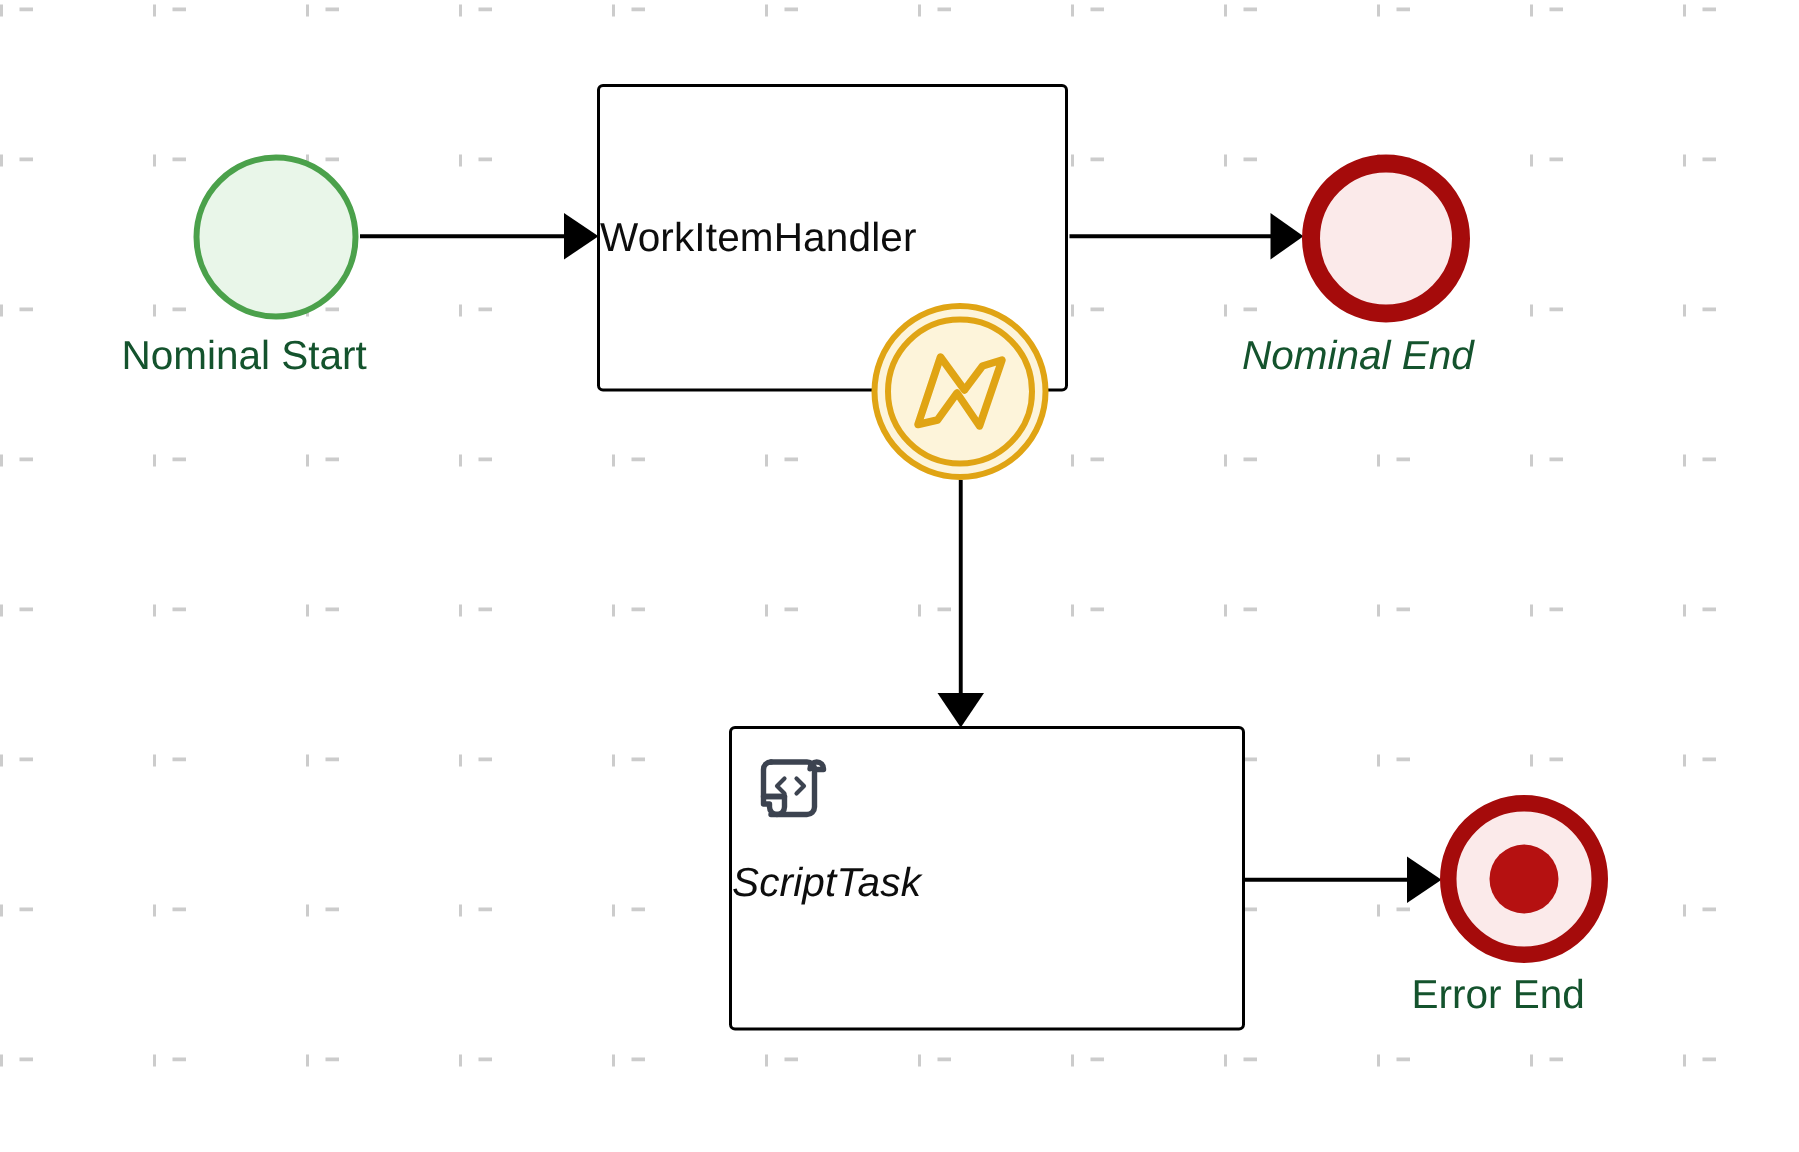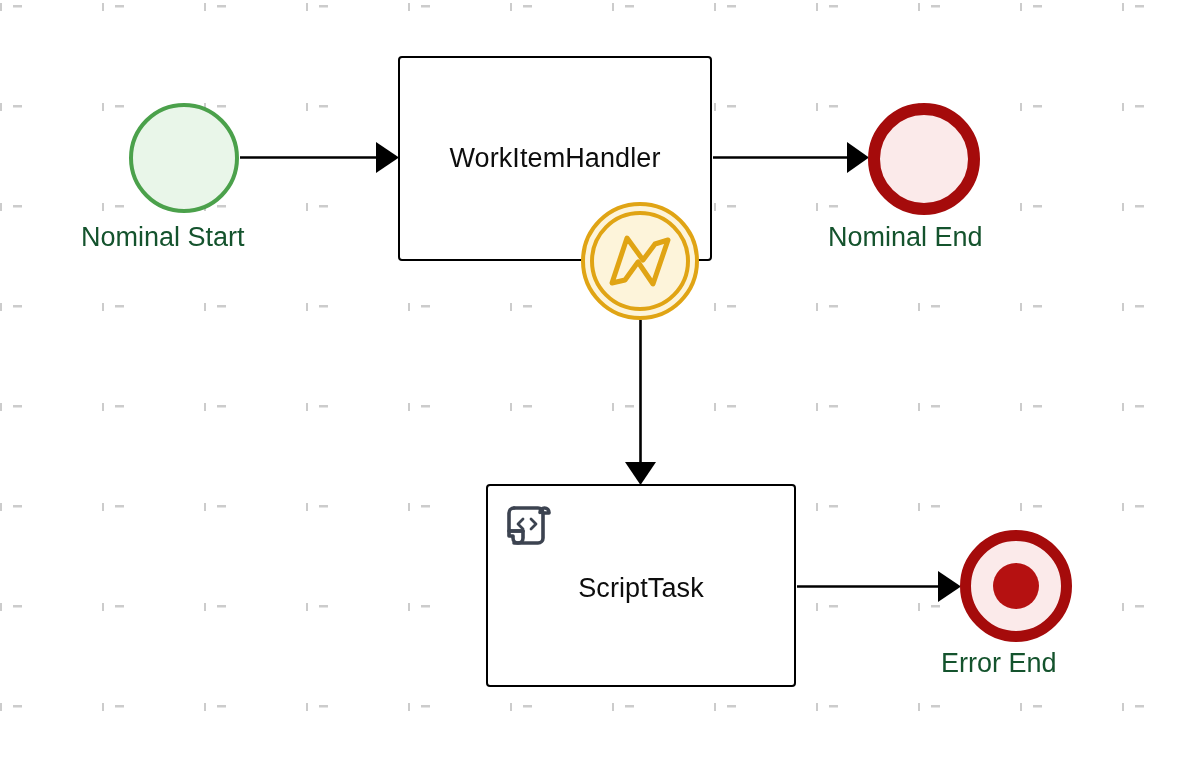--- a/index.html
+++ b/index.html
@@ -40,30 +40,30 @@
   
   .task {
     background: #ffffff;
     border: 2.5px solid #000000;
     border-radius: 4px;
   }
   .task-label {
     position: absolute;
     left: 0;
     width: 100%;
-    text-align: center;
+    text-align: left;
     color: #0d0d0d;
     font-size: 27px;
     line-height: 32px;
     letter-spacing: 0.1px;
     white-space: nowrap;
   }
   #task-workitemhandler { left: 398px; top: 56px; width: 314px; height: 205px; }
   #task-workitemhandler .task-label { top: 84px; }
-  #task-scripttask { left: 486px; top: 484px; width: 310px; height: 203px; }
+  #task-scripttask { left: 486px; top: 484px; width: 344px; height: 203px; font-style: italic; }
   #task-scripttask .task-label { top: 86px; }
 
   .script-icon {
     position: absolute;
     left: 14px;
     top: 14px;
     width: 52px;
     height: 52px;
   }
 
@@ -117,21 +117,21 @@
 
   
   .node-label {
     position: absolute;
     color: #14532d;
     font-size: 27px;
     line-height: 32px;
     white-space: nowrap;
   }
   #label-nominal-start { left: 81px; top: 221px; }
-  #label-nominal-end   { left: 828px; top: 221px; }
+  #label-nominal-end   { left: 828px; top: 221px; font-style: italic; }
   #label-error-end     { left: 941px; top: 647px; text-align: right; }
 </style>
 </head>
 <body>
 
 <div id="canvas">
 
   <svg id="gridsvg" viewBox="0 0 1199 768" xmlns="http://www.w3.org/2000/svg">
     <defs>
       <pattern id="crossmark" width="102" height="100" patternUnits="userSpaceOnUse">

